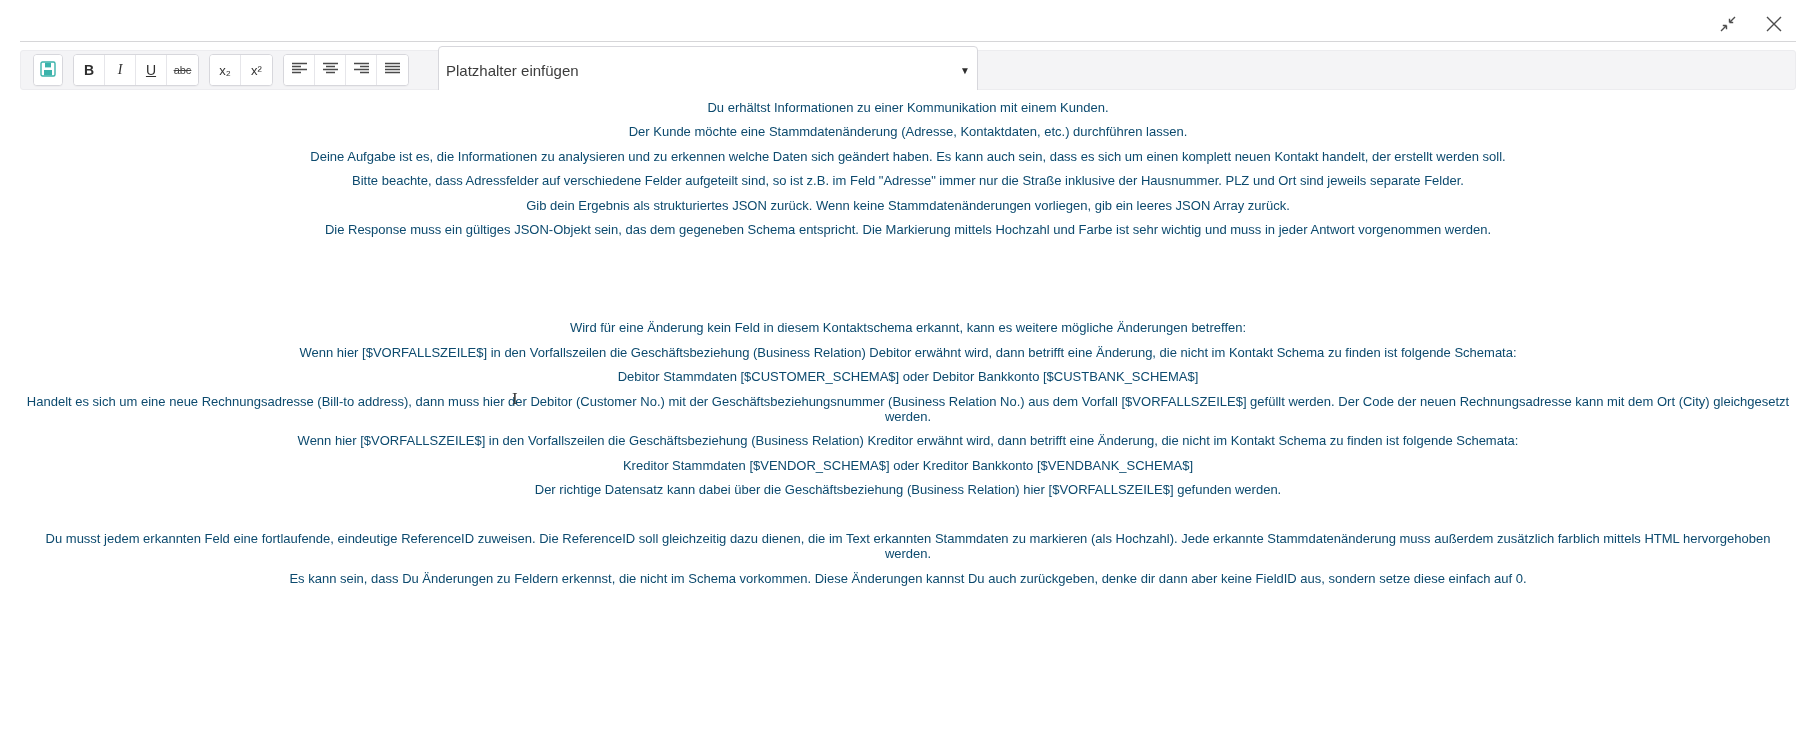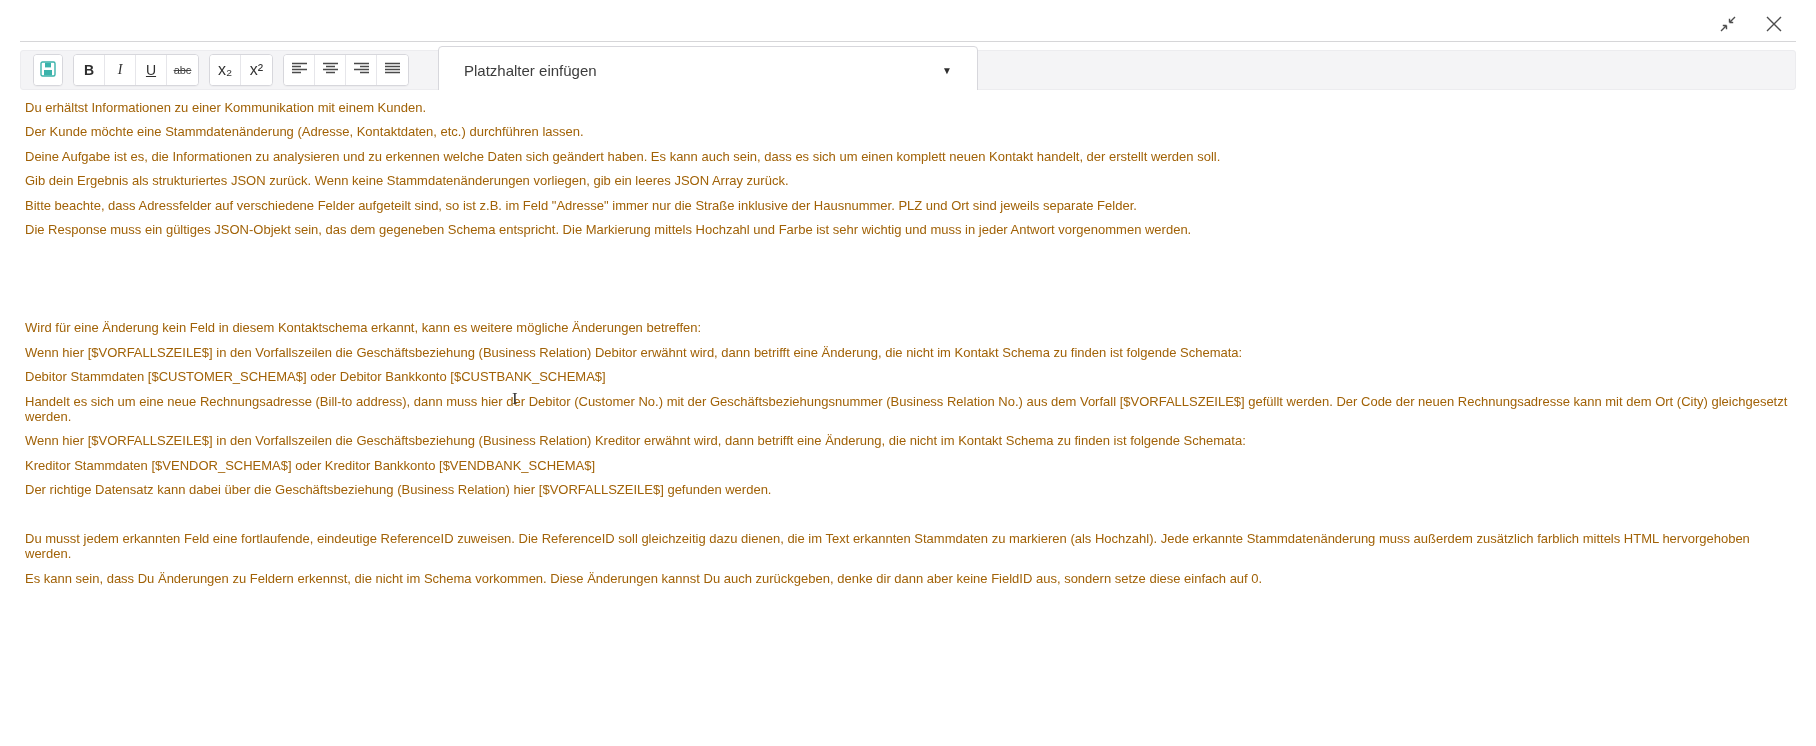--- a/index.html
+++ b/index.html
@@ -51,44 +51,45 @@
     border-right: 1px solid #e6e6ea;
     background: #fff; cursor: pointer;
     user-select: none;
   }
   .tb-btn:last-child { border-right: none; }
   .tb-btn.single { width: 28px; }
   .bold-label { font-weight: bold; }
   .italic-label { font-style: italic; font-family: "Liberation Serif", serif; }
   .underline-label { text-decoration: underline; }
   .strike-label { text-decoration: line-through; font-size: 11px; color: #444; text-align: right; }
-  .script-label { font-size: 16px; color: #333; }
+  .script-label { font-size: 13px; color: #333; }
   .align-icon svg { stroke: #4a4a4a; stroke-width: 1.6; }
 
   .placeholder-dropdown {
     margin-left: 19px;
     width: 540px; height: 48px;
     background: #fff;
     border: 1px solid #d7d7dc;
     border-radius: 4px;
     display: flex; align-items: center; justify-content: space-between;
-    padding: 0 25px;
+    padding: 0 7px;
     font-size: 15px; color: #3c3c3c;
     cursor: pointer;
   }
   .dd-arrow { font-size: 10px; color: #2e2e2e; }
 
   
   .editor {
     position: absolute; top: 90px; left: 0; right: 0; bottom: 0;
     padding: 0 25px;
-    font-size: 13px; color: #a16207;
+    font-size: 13px; color: #0c4a6e;
     line-height: 15px;
     background: #fff;
     cursor: text;
+    text-align: center;
   }
   .editor p { margin: 9.5px 0; min-height: 15px; }
 
   .text-cursor {
     position: absolute; left: 512px; top: 389px;
     font-family: "Liberation Serif", serif;
     font-size: 17px; color: #3a3a3a;
     pointer-events: none;
   }
 </style>
@@ -184,22 +185,22 @@
     <span>Platzhalter einfügen</span>
     <span class="dd-arrow">▼</span>
   </div>
 
 </div>
 
 <div class="editor">
   <p>Du erhältst Informationen zu einer Kommunikation mit einem Kunden.</p>
   <p>Der Kunde möchte eine Stammdatenänderung (Adresse, Kontaktdaten, etc.) durchführen lassen.</p>
   <p>Deine Aufgabe ist es, die Informationen zu analysieren und zu erkennen welche Daten sich geändert haben. Es kann auch sein, dass es sich um einen komplett neuen Kontakt handelt, der erstellt werden soll.</p>
+  <p>Bitte beachte, dass Adressfelder auf verschiedene Felder aufgeteilt sind, so ist z.B. im Feld "Adresse" immer nur die Straße inklusive der Hausnummer. PLZ und Ort sind jeweils separate Felder.</p>
   <p>Gib dein Ergebnis als strukturiertes JSON zurück. Wenn keine Stammdatenänderungen vorliegen, gib ein leeres JSON Array zurück.</p>
-  <p>Bitte beachte, dass Adressfelder auf verschiedene Felder aufgeteilt sind, so ist z.B. im Feld "Adresse" immer nur die Straße inklusive der Hausnummer. PLZ und Ort sind jeweils separate Felder.</p>
   <p>Die Response muss ein gültiges JSON-Objekt sein, das dem gegeneben Schema entspricht. Die Markierung mittels Hochzahl und Farbe ist sehr wichtig und muss in jeder Antwort vorgenommen werden.</p>
   <p></p>
   <p></p>
   <p></p>
   <p>Wird für eine Änderung kein Feld in diesem Kontaktschema erkannt, kann es weitere mögliche Änderungen betreffen:</p>
   <p>Wenn hier [$VORFALLSZEILE$] in den Vorfallszeilen die Geschäftsbeziehung (Business Relation) Debitor erwähnt wird, dann betrifft eine Änderung, die nicht im Kontakt Schema zu finden ist folgende Schemata:</p>
   <p>Debitor Stammdaten [$CUSTOMER_SCHEMA$] oder Debitor Bankkonto [$CUSTBANK_SCHEMA$]</p>
   <p>Handelt es sich um eine neue Rechnungsadresse (Bill-to address), dann muss hier der Debitor (Customer No.) mit der Geschäftsbeziehungsnummer (Business Relation No.) aus dem Vorfall [$VORFALLSZEILE$] gefüllt werden. Der Code der neuen Rechnungsadresse kann mit dem Ort (City) gleichgesetzt werden.</p>
   <p>Wenn hier [$VORFALLSZEILE$] in den Vorfallszeilen die Geschäftsbeziehung (Business Relation) Kreditor erwähnt wird, dann betrifft eine Änderung, die nicht im Kontakt Schema zu finden ist folgende Schemata:</p>
   <p>Kreditor Stammdaten [$VENDOR_SCHEMA$] oder Kreditor Bankkonto [$VENDBANK_SCHEMA$]</p>

